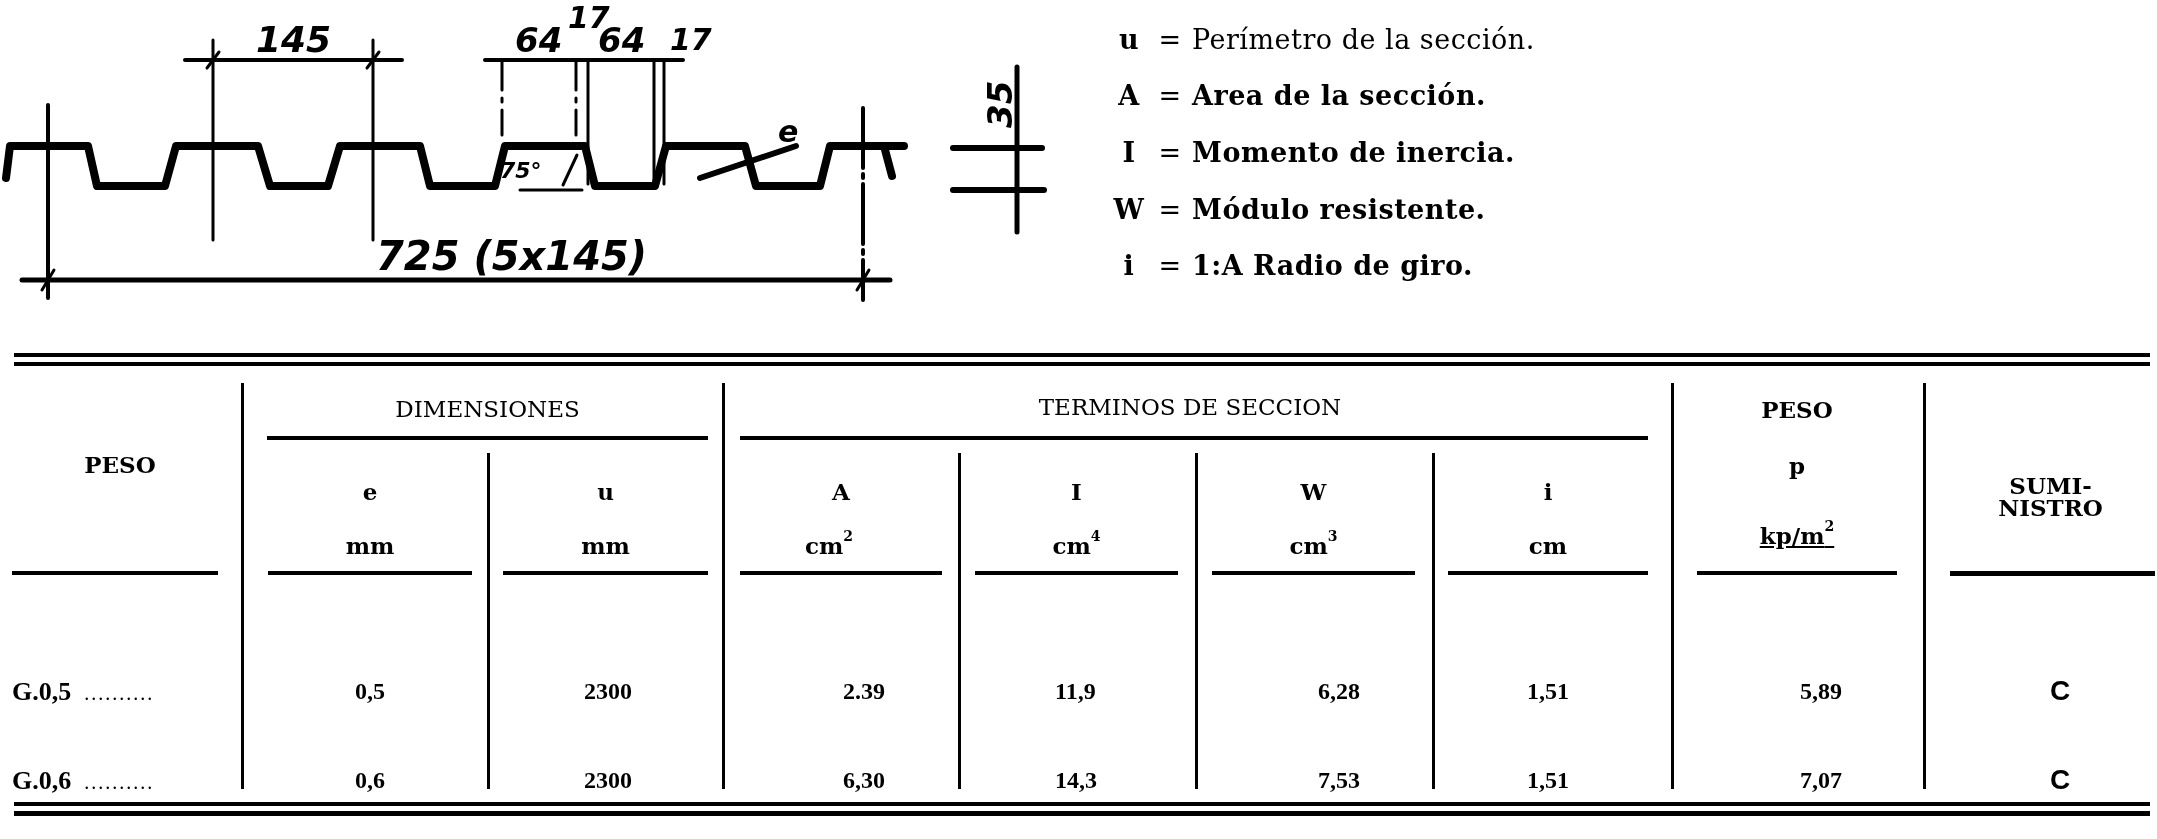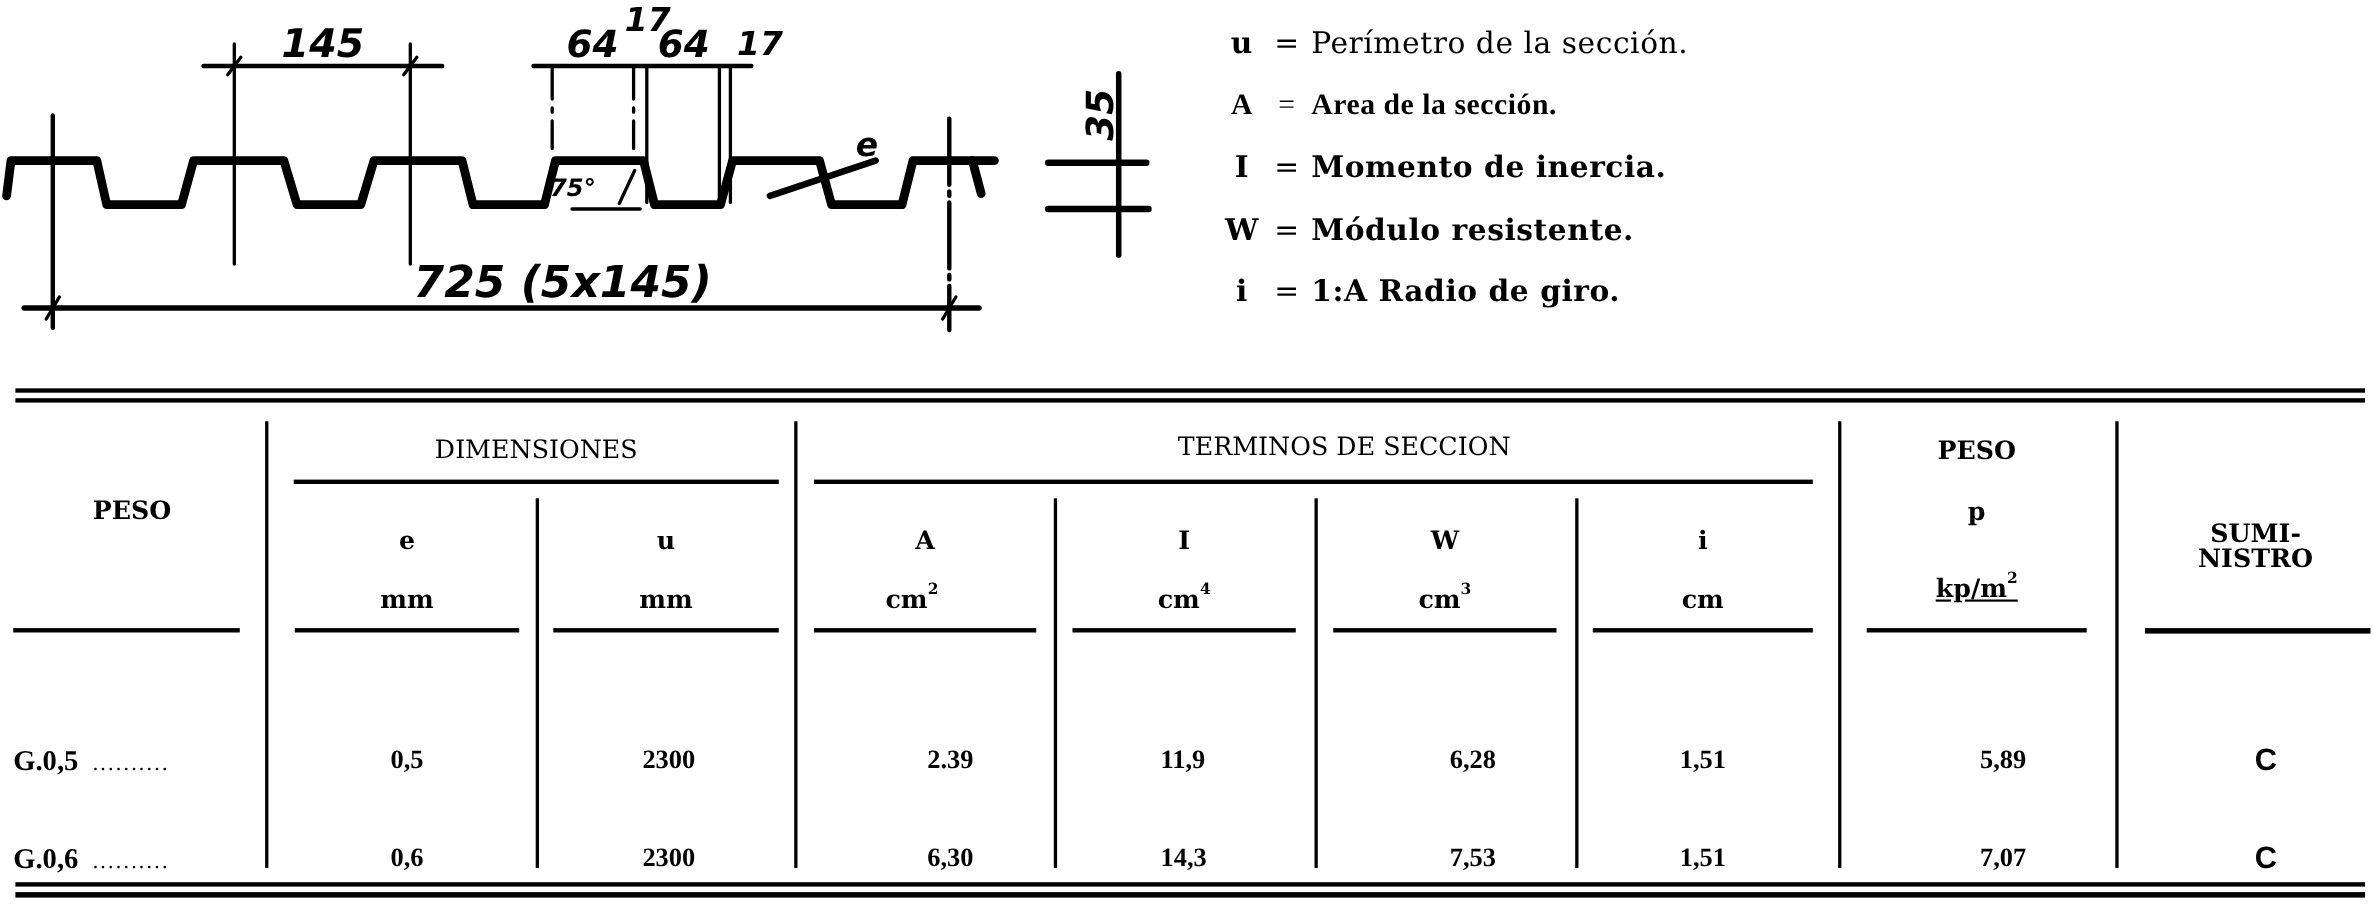--- a/index.html
+++ b/index.html
@@ -69,21 +69,21 @@
     <text font-size="30" x="778" y="142">e</text>
     <text font-size="40" x="376" y="270">725 (5x145)</text>
     <text font-size="34" transform="translate(1012,128) rotate(-90)">35</text>
   </g>
 </svg>
 
 <div>
   <div class="legend-line" style="top:24px;">
     <span class="sym">u</span><span class="eq">=</span><span class="txt" style="font-weight:normal">Perímetro de la sección.</span>
   </div>
-  <div class="legend-line" style="top:80px;font-family:Liberation Serif, serif;">
+  <div class="legend-line" style="top:80px;">
     <span class="sym">A</span><span class="eq">=</span><span class="txt">Area de la sección.</span>
   </div>
   <div class="legend-line" style="top:137px;">
     <span class="sym">I</span><span class="eq">=</span><span class="txt">Momento de inercia.</span>
   </div>
   <div class="legend-line" style="top:194px;">
     <span class="sym">W</span><span class="eq">=</span><span class="txt">Módulo resistente.</span>
   </div>
   <div class="legend-line" style="top:250px;">
     <span class="sym">i</span><span class="eq">=</span><span class="txt" style="font-weight:bold">1:A Radio de giro.</span>
@@ -113,21 +113,21 @@
   <div class="hr" style="left:503px; top:571px; width:205px; height:4px;"></div>
   <div class="hr" style="left:740px; top:571px; width:202px; height:4px;"></div>
   <div class="hr" style="left:975px; top:571px; width:203px; height:4px;"></div>
   <div class="hr" style="left:1212px; top:571px; width:203px; height:4px;"></div>
   <div class="hr" style="left:1448px; top:571px; width:200px; height:4px;"></div>
   <div class="hr" style="left:1697px; top:571px; width:200px; height:4px;"></div>
   <div class="hr" style="left:1950px; top:571px; width:205px; height:5px;"></div>
 
   <div class="hd" style="left:20px; top:451px; width:200px;">PESO</div>
   <div class="hd" style="left:267px; top:396px; width:441px; font-weight:normal;">DIMENSIONES</div>
-  <div class="hd" style="left:768px; top:394px; width:908px; font-weight:normal;">TERMINOS DE SECCION</div>
+  <div class="hd" style="left:736px; top:394px; width:908px; font-weight:normal;">TERMINOS DE SECCION</div>
   <div class="hd" style="left:1697px; top:396px; width:200px;">PESO</div>
   <div class="hd" style="left:1948px; top:475px; width:205px; line-height:22px;">
     <div>SUMI-</div>
     <div>NISTRO</div>
   </div>
 
   <div class="hd" style="left:268px; top:478px; width:204px;">e</div>
   <div class="hd unit" style="left:268px; top:532px; width:204px;"><span>mm</span></div>
 
   <div class="hd" style="left:503px; top:478px; width:205px;">u</div>

